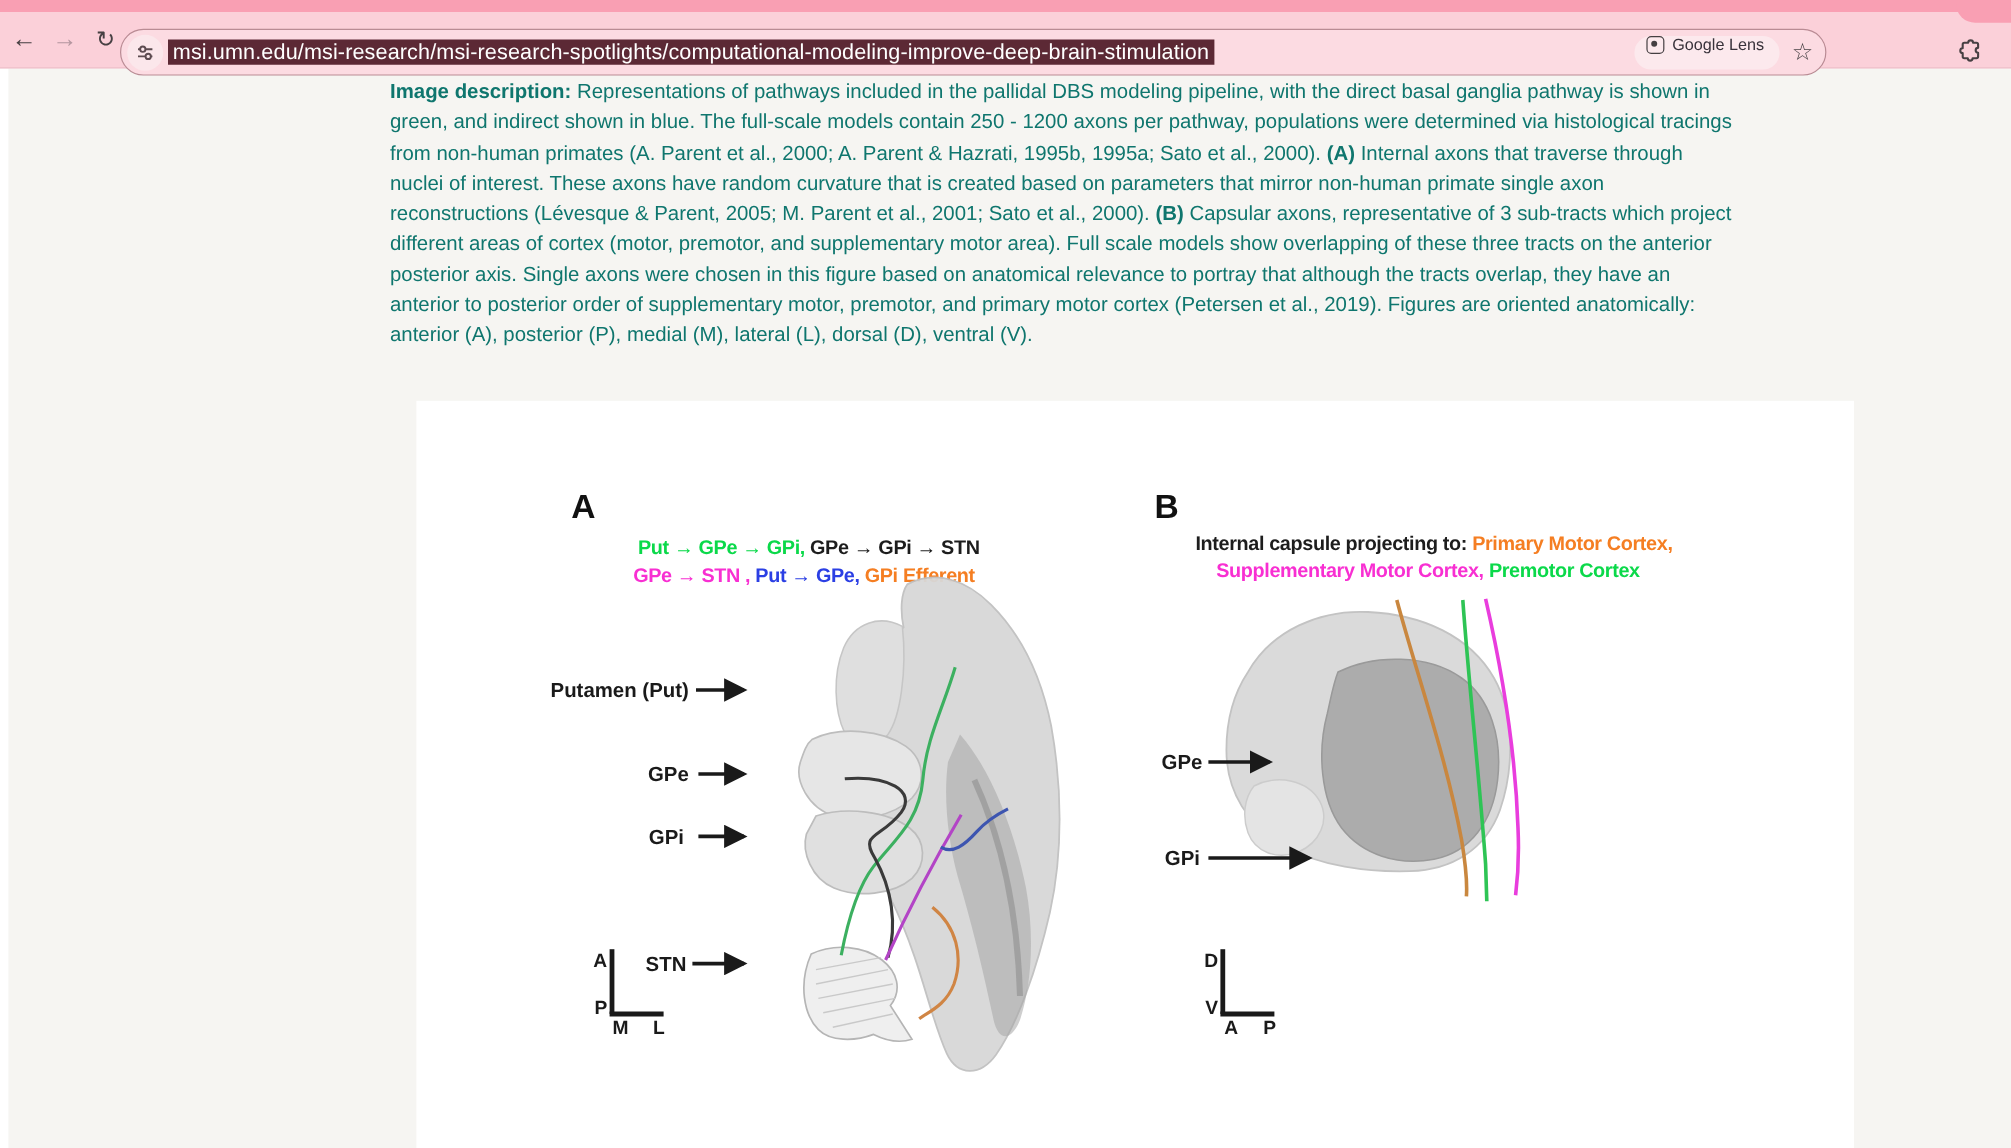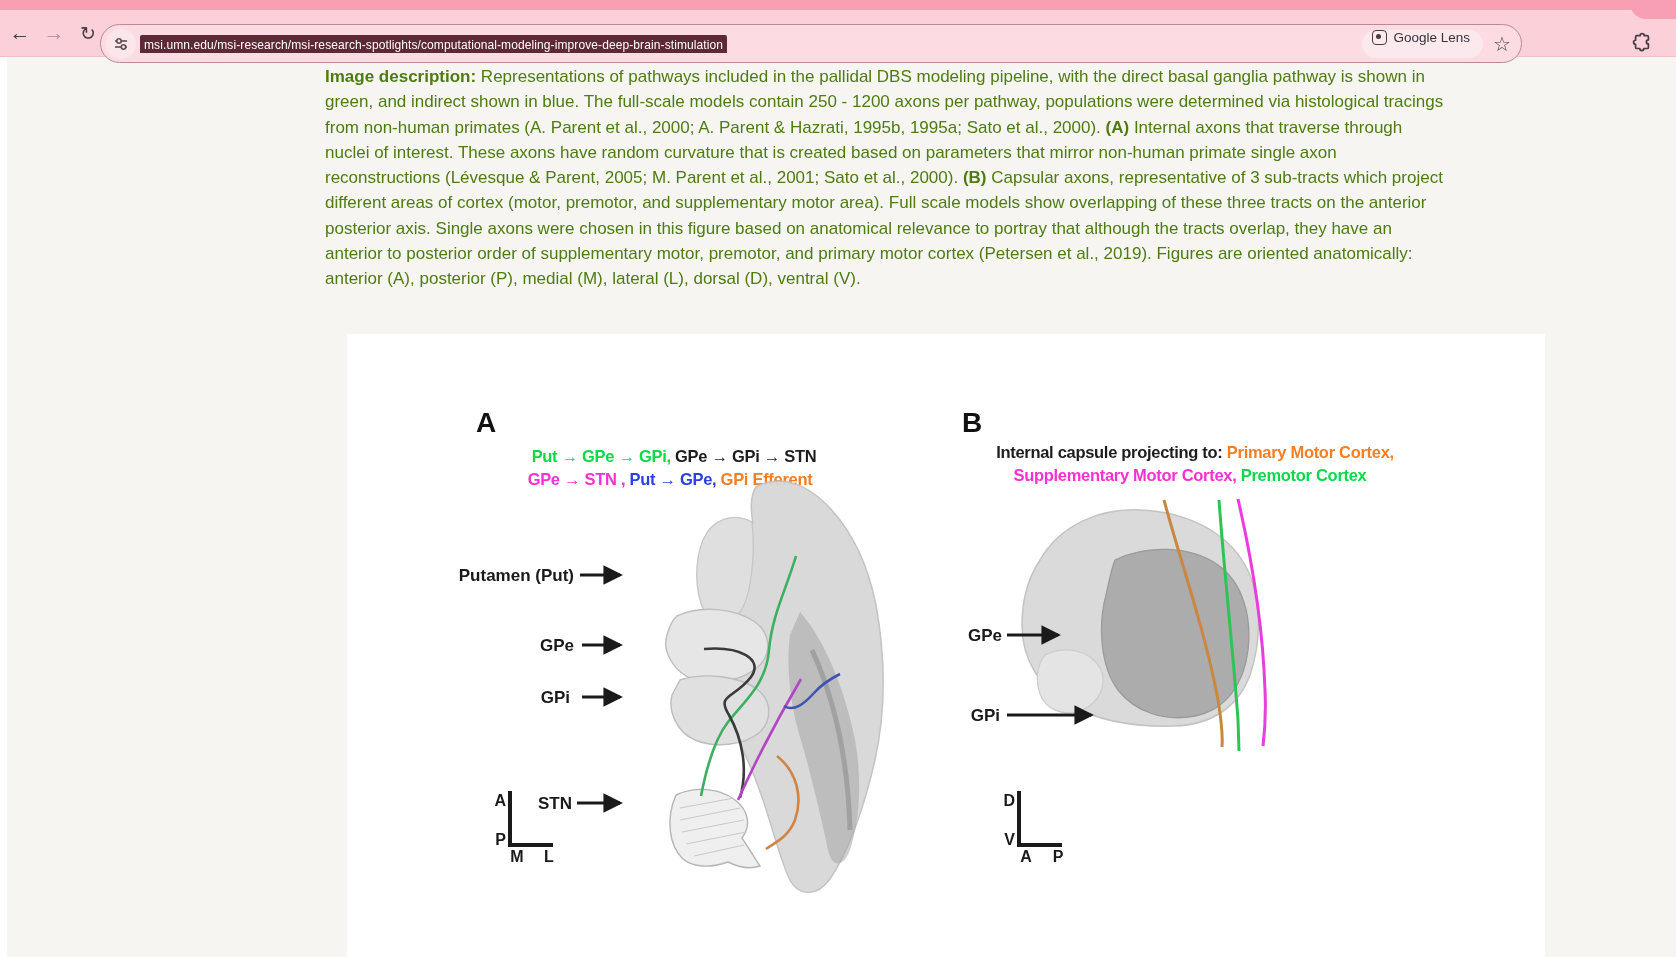--- a/index.html
+++ b/index.html
@@ -10,31 +10,31 @@
   .frame-strip { position:absolute; top:0; left:0; width:1676px; height:10px; background:#f99fb3; z-index:5; }
   .tab-corner  { position:absolute; top:0; right:0; width:46px; height:19px; background:#f99fb3; border-bottom-left-radius:16px; z-index:6; }
   .toolbar { position:absolute; top:10px; left:0; width:1676px; height:47px; background:#fbd0d9; border-bottom:1px solid #eec0ca; z-index:4; display:flex; align-items:center; }
   .nav-btn { width:34px; height:34px; border:none; background:transparent; border-radius:17px; font-size:21px; color:#474043; display:flex; align-items:center; justify-content:center; cursor:pointer; }
   .nav-btn.back { margin-left:3px; }
   .nav-btn.fwd  { color:#b597a0; }
   .nav-btn.reload { font-size:19px; }
   .omnibox { position:absolute; left:100px; top:14px; width:1422px; height:39px; background:#fcdbe2; border:1.5px solid #b98b94; border-radius:20px; display:flex; align-items:center; padding:0 8px 0 5px; }
   .site-chip { width:30px; height:30px; border-radius:15px; background:#fbe7eb; border:none; display:flex; align-items:center; justify-content:center; cursor:pointer; flex:0 0 auto; }
   .url-wrap { flex:1 1 auto; overflow:hidden; white-space:nowrap; margin-left:4px; }
-  .url-hl { background:#5c2935; color:#ffffff; font-size:12px; letter-spacing:0.1px; padding:3px 4px 4px 4px; border-radius:2px;text-align:right; }
+  .url-hl { background:#5c2935; color:#ffffff; font-size:18px; letter-spacing:0.1px; padding:3px 4px 4px 4px; border-radius:2px;text-align:right; }
   .lens-chip { height:28px; background:#fce9ed; border:none; border-radius:14px; display:flex; align-items:flex-start; gap:7px; padding:0 13px 0 10px; font-size:13.5px; color:#38323a; font-family:"Liberation Sans",sans-serif; cursor:pointer; flex:0 0 auto; }
   .lens-glyph { position:relative; width:15px; height:15px; border:1.7px solid #453f42; border-radius:4px; }
   .lens-glyph::after { content:""; position:absolute; left:3.6px; top:3.6px; width:5px; height:5px; border-radius:50%; background:#453f42; }
   .star-btn { background:transparent; border:none; font-size:20px; color:#4a4347; margin-left:10px; margin-right:2px; cursor:pointer; flex:0 0 auto; }
   .ext-btn { position:absolute; right:16px; top:15px; width:36px; height:36px; background:transparent; border:none; display:flex; align-items:center; justify-content:center; cursor:pointer; }
 
   
   .page { position:absolute; top:57px; left:0; width:1676px; height:900px; background:#f6f5f2; }
   .left-gutter { position:absolute; left:0; top:0; width:7px; height:900px; background:#ffffff; }
-  .descr { position:absolute; left:325px; top:7px; width:1126px; font-size:17px; line-height:25.3px; color:#4d7c0f; letter-spacing:0px; }
+  .descr { position:absolute; left:325px; top:7px; width:1126px; font-size:17px; line-height:25.3px; color:#0f766e; letter-spacing:0px; }
   .descr b { font-weight:700; }
   .figure-box { position:absolute; left:347px; top:277px; width:1198px; height:623px; background:#ffffff; }
   .figure-box svg { display:block; }
 </style>
 </head>
 <body>
 
 <div class="frame-strip"></div>
 <div class="tab-corner"></div>
 

